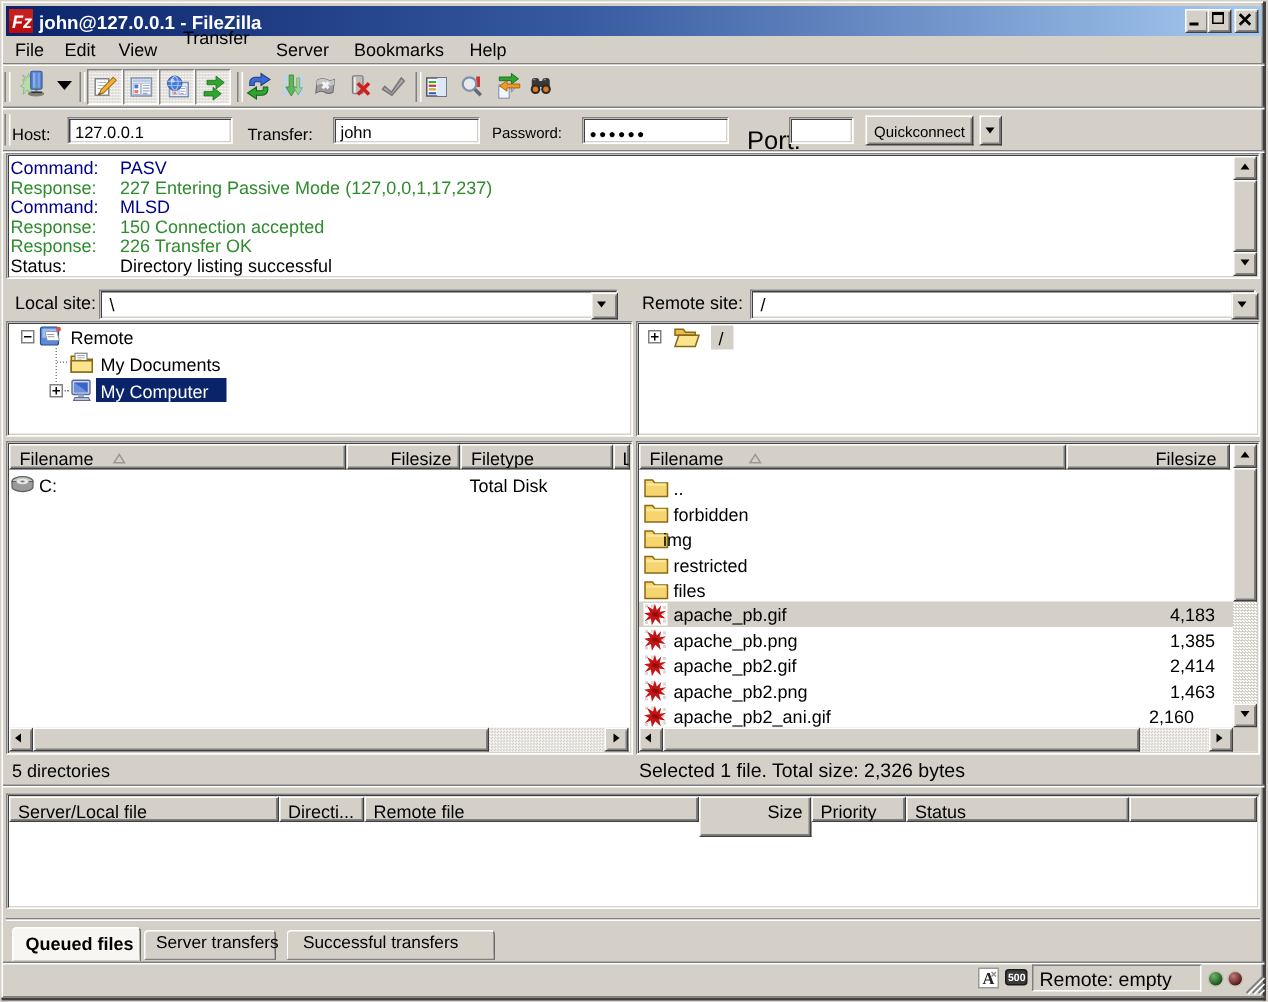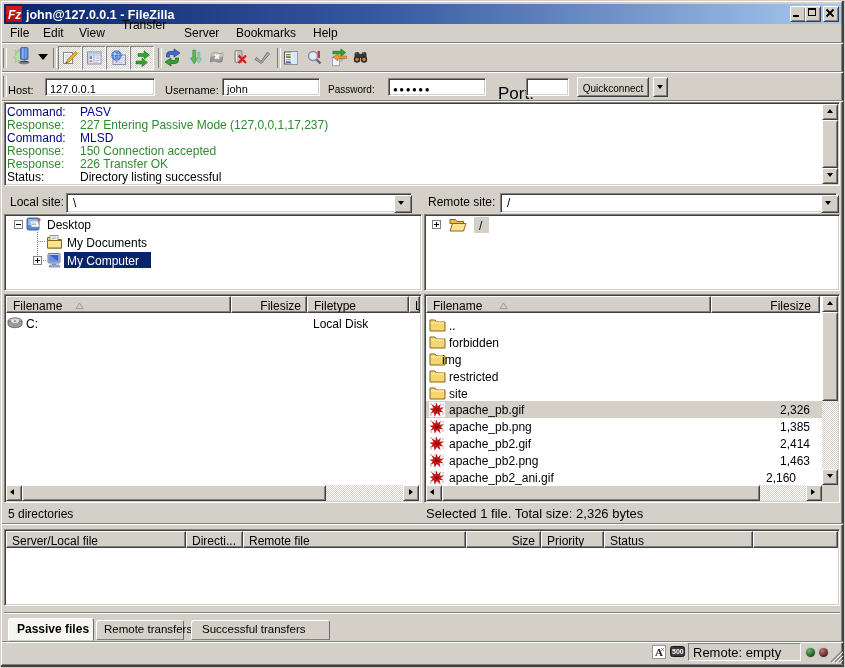--- a/index.html
+++ b/index.html
@@ -172,21 +172,21 @@
 <div class="vgrip" style="left:3px;top:48px;height:20px"></div>
 <div class="vgrip" style="left:53px;top:48px;height:20px"></div>
 <div class="vgrip" style="left:158px;top:48px;height:20px"></div>
 <div class="vgrip" style="left:277px;top:48px;height:20px"></div>
 <div class="hgroove" style="top:71px;left:2px;width:841px"></div>
 
 <div class="vgrip" style="left:3px;top:76px;height:21px"></div>
 <div class="txt" style="left:8px;top:84px;font-size:11px">Host:</div>
 <div class="sunken" style="left:45px;top:78px;width:110px;height:18px;box-sizing:border-box"></div>
 <div class="txt" style="left:50px;top:83px;font-size:11px">127.0.0.1</div>
-<div class="txt" style="left:165px;top:84px;font-size:11px">Username:</div>
+<div class="txt" style="left:165px;top:84px;font-size:11px">Transfer:</div>
 <div class="sunken" style="left:222px;top:78px;width:98px;height:18px;box-sizing:border-box"></div>
 <div class="txt" style="left:227px;top:83px;font-size:11px">john</div>
 <div class="txt" style="left:328px;top:84px;font-size:10px">Password:</div>
 <div class="sunken" style="left:388px;top:78px;width:98px;height:18px;box-sizing:border-box"></div>
 <div class="txt" style="left:393px;top:85px;font-size:8px;letter-spacing:1.5px">●●●●●●</div>
 <div class="txt" style="left:498px;top:84px;font-size:17px">Port:</div>
 <div class="sunken" style="left:526px;top:78px;width:43px;height:18px;box-sizing:border-box"></div>
 <div class="raised" style="left:577px;top:77px;width:72px;height:20px;box-sizing:border-box"></div>
 <div class="txt" style="left:577px;top:83px;width:72px;font-size:10px;text-align:center">Quickconnect</div>
 <div class="raised" style="left:653px;top:77px;width:15px;height:20px;box-sizing:border-box"></div>
@@ -223,21 +223,21 @@
 <div class="abs" style="left:14px;top:220px;width:9px;height:9px;background:#fff;border:1px solid #808080;box-sizing:border-box"></div>
 <div class="abs" style="left:16px;top:224px;width:5px;height:1px;background:#000"></div>
 
 <svg class="abs" style="left:26px;top:216px" width="16" height="16" viewBox="0 0 16 16">
   <rect x="1" y="2" width="12" height="12" rx="1.5" fill="#5a8ad8" stroke="#2a4a8a" stroke-width="0.8"></rect>
   <rect x="2.2" y="3.2" width="9.6" height="6" fill="#9cc0ee"></rect>
   <path d="M4 5 h8 l1.5 6 h-8z" fill="#fff" stroke="#8899aa" stroke-width="0.6"></path>
   <path d="M5.5 7 h4.5 M5.8 8.5 h4.5" stroke="#99a" stroke-width="0.7"></path>
   <circle cx="13" cy="3.5" r="1.6" fill="#e05050"></circle>
 </svg>
-<div class="txt" style="left:47px;top:218px">Desktop</div>
+<div class="txt" style="left:47px;top:218px">Remote</div>
 
 <svg class="abs" style="left:46px;top:234px" width="17" height="16" viewBox="0 0 17 16">
   <path d="M1.5 3.5 h5 l1.5 2 h7.5 v8.5 h-14z" fill="#f6d571" stroke="#8a6914" stroke-width="1"></path>
   <rect x="4" y="1.5" width="8" height="6" fill="#fff" stroke="#808080" stroke-width="0.8"></rect>
   <path d="M5.5 3 h5 M5.5 4.5 h5 M5.5 6 h3" stroke="#9aa" stroke-width="0.7"></path>
   <path d="M1.5 6.5 h14 v7.5 h-14z" fill="#fbe490" stroke="#8a6914" stroke-width="1"></path>
 </svg>
 <div class="txt" style="left:67px;top:236px">My Documents</div>
 
 <div class="abs" style="left:33px;top:256px;width:9px;height:9px;background:#fff;border:1px solid #808080;box-sizing:border-box"></div>
@@ -282,21 +282,21 @@
     <span style="left:5px">L</span>
   </div>
 
 <svg class="abs" style="left:7px;top:316px" width="17" height="14" viewBox="0 0 17 14">
   <ellipse cx="8" cy="5" rx="7" ry="3.2" fill="#c8c8c8" stroke="#606060" stroke-width="0.8"></ellipse>
   <path d="M1 5 h14 v3.5 a7 3.2 0 0 1 -14 0z" fill="#9a9a9a" stroke="#606060" stroke-width="0.8"></path>
   <ellipse cx="8" cy="5" rx="4" ry="1.8" fill="#e8e8e8"></ellipse>
   <ellipse cx="8" cy="5" rx="1.5" ry="0.7" fill="#808080"></ellipse>
 </svg>
 <div class="txt" style="left:26px;top:317px">C:</div>
-<div class="txt" style="left:313px;top:317px">Local Disk</div>
+<div class="txt" style="left:313px;top:317px">Total Disk</div>
 
 <div class="sb" style="left:6px;top:485px;width:16px;height:16px;box-sizing:border-box"></div>
 <div class="arr" style="left:10px;top:489px;border-top:3.5px solid transparent;border-bottom:3.5px solid transparent;border-right:4px solid #000"></div>
 <div class="checker abs" style="left:22px;top:485px;width:381px;height:16px"></div>
 <div class="sb" style="left:22px;top:485px;width:304px;height:16px;box-sizing:border-box"></div>
 <div class="sb" style="left:403px;top:485px;width:16px;height:16px;box-sizing:border-box"></div>
 <div class="arr" style="left:409px;top:489px;border-top:3.5px solid transparent;border-bottom:3.5px solid transparent;border-left:4px solid #000"></div>
 
 <div class="sunken" style="left:424px;top:294px;width:416px;height:209px;box-sizing:border-box"></div>
 <div class="hdr" style="left:426px;top:296px;width:285px;height:17px;box-sizing:border-box">
@@ -326,35 +326,35 @@
 <div class="txt" style="left:442px;top:353px">img</div>
 <svg class="abs" style="left:429px;top:369px" width="17" height="14" viewBox="0 0 17 14">
     <path d="M1 2 h5 l1.5 2 H16 v9 H1z" fill="#f6d571" stroke="#8a6914" stroke-width="1"></path>
     <path d="M2 5 h13" stroke="#fbe998" stroke-width="1.6"></path>
   </svg>
 <div class="txt" style="left:449px;top:370px">restricted</div>
 <svg class="abs" style="left:429px;top:386px" width="17" height="14" viewBox="0 0 17 14">
     <path d="M1 2 h5 l1.5 2 H16 v9 H1z" fill="#f6d571" stroke="#8a6914" stroke-width="1"></path>
     <path d="M2 5 h13" stroke="#fbe998" stroke-width="1.6"></path>
   </svg>
-<div class="txt" style="left:449px;top:387px">site</div>
+<div class="txt" style="left:449px;top:387px">files</div>
 <div class="abs" style="left:426px;top:401px;width:396px;height:17px;background:#d4d0c8"></div>
 <svg class="abs" style="left:429px;top:402px" width="16" height="15" viewBox="0 0 16 15">
     <rect x="0" y="0" width="16" height="15" fill="#fff"></rect>
     <rect x="1" y="1" width="2" height="2" fill="#d8d8d8"></rect>
     <rect x="5" y="1" width="2" height="2" fill="#d8d8d8"></rect>
     <rect x="13" y="2" width="2" height="2" fill="#d8d8d8"></rect>
     <rect x="1" y="12" width="2" height="2" fill="#d8d8d8"></rect>
     <rect x="13" y="11" width="2" height="2" fill="#d8d8d8"></rect>
     <rect x="12" y="6" width="2" height="2" fill="#d8d8d8"></rect>
     <path d="M7.6 0.5 L8.9 4.6 L11.8 1.6 L10.8 5.8 L15.2 5.2 L11.6 7.7 L14.6 10.4 L10.4 9.7 L11.6 14.4 L7.9 10.9 L5.6 14.8 L4.9 10.3 L0.8 12.1 L3.7 8.7 L0.4 6.8 L4.5 6.2 L2.4 2 L6.3 4.4 Z" fill="#c41414"></path>
     <path d="M6.5 6 l3 0.5 1 2.5 -3.5 0 -1.5-1.5z" fill="#8f0d0d"></path>
   </svg>
 <div class="txt" style="left:449px;top:403px">apache_pb.gif</div>
-<div class="txt" style="right:35px;top:403px;text-align:right">2,326</div>
+<div class="txt" style="right:35px;top:403px;text-align:right">4,183</div>
 <svg class="abs" style="left:429px;top:419px" width="16" height="15" viewBox="0 0 16 15">
     <rect x="0" y="0" width="16" height="15" fill="#fff"></rect>
     <rect x="1" y="1" width="2" height="2" fill="#d8d8d8"></rect>
     <rect x="5" y="1" width="2" height="2" fill="#d8d8d8"></rect>
     <rect x="13" y="2" width="2" height="2" fill="#d8d8d8"></rect>
     <rect x="1" y="12" width="2" height="2" fill="#d8d8d8"></rect>
     <rect x="13" y="11" width="2" height="2" fill="#d8d8d8"></rect>
     <rect x="12" y="6" width="2" height="2" fill="#d8d8d8"></rect>
     <path d="M7.6 0.5 L8.9 4.6 L11.8 1.6 L10.8 5.8 L15.2 5.2 L11.6 7.7 L14.6 10.4 L10.4 9.7 L11.6 14.4 L7.9 10.9 L5.6 14.8 L4.9 10.3 L0.8 12.1 L3.7 8.7 L0.4 6.8 L4.5 6.2 L2.4 2 L6.3 4.4 Z" fill="#c41414"></path>
     <path d="M6.5 6 l3 0.5 1 2.5 -3.5 0 -1.5-1.5z" fill="#8f0d0d"></path>
@@ -423,36 +423,36 @@
 <div class="sunken" style="left:4px;top:529px;width:836px;height:77px;box-sizing:border-box"></div>
 <div class="hdr" style="left:6px;top:531px;width:180px;height:17px;box-sizing:border-box">
     <span style="left:5px">Server/Local file</span>
   </div>
 <div class="hdr" style="left:186px;top:531px;width:57px;height:17px;box-sizing:border-box">
     <span style="left:5px">Directi...</span>
   </div>
 <div class="hdr" style="left:243px;top:531px;width:223px;height:17px;box-sizing:border-box">
     <span style="left:5px">Remote file</span>
   </div>
-<div class="hdr" style="left:466px;top:531px;width:75px;height:17px;box-sizing:border-box">
+<div class="hdr" style="left:466px;top:531px;width:75px;height:27px;box-sizing:border-box">
     <span style="right:5px">Size</span>
   </div>
 <div class="hdr" style="left:541px;top:531px;width:63px;height:17px;box-sizing:border-box">
     <span style="left:5px">Priority</span>
   </div>
 <div class="hdr" style="left:604px;top:531px;width:149px;height:17px;box-sizing:border-box">
     <span style="left:5px">Status</span>
   </div>
 <div class="hdr" style="left:753px;top:531px;width:85px;height:17px;box-sizing:border-box"></div>
 
 <div class="hgroove" style="top:612px;left:4px;width:836px"></div>
 <div class="abs" style="left:8px;top:618px;width:86px;height:23px;background:#f8f6f2;border:1px solid;border-color:#fff #6a6a6a #d4d0c8 #fff;border-radius:3px 3px 0 0;box-sizing:border-box"></div>
-<div class="txt" style="left:17px;top:622px;font-weight:bold">Passive files</div>
+<div class="txt" style="left:17px;top:622px;font-weight:bold">Queued files</div>
 <div class="abs" style="left:96px;top:620px;width:88px;height:20px;background:#d4d0c8;border:1px solid;border-color:#fff #6a6a6a #808080 #fff;border-radius:3px 3px 0 0;box-sizing:border-box"></div>
-<div class="txt" style="left:104px;top:623px;font-size:11.5px">Remote transfers</div>
+<div class="txt" style="left:104px;top:623px;font-size:11.5px">Server transfers</div>
 <div class="abs" style="left:191px;top:620px;width:139px;height:20px;background:#d4d0c8;border:1px solid;border-color:#fff #6a6a6a #808080 #fff;border-radius:3px 3px 0 0;box-sizing:border-box"></div>
 <div class="txt" style="left:202px;top:623px;font-size:11.5px">Successful transfers</div>
 
 <div class="hgroove" style="top:641px;left:2px;width:841px"></div>
 <svg class="abs" style="left:652px;top:645px" width="14" height="14" viewBox="0 0 14 14">
   <rect x="0.5" y="0.5" width="13" height="13" fill="#fff" stroke="#9a9a94"></rect>
   <text x="3" y="11" font-family="Liberation Serif" font-size="11" font-weight="bold" fill="#222">A</text>
   <path d="M9 3 l3 3 M9 6 l3-3" stroke="#888" stroke-width="0.8"></path>
 </svg>
 <svg class="abs" style="left:670px;top:646px" width="15" height="11" viewBox="0 0 15 11">

